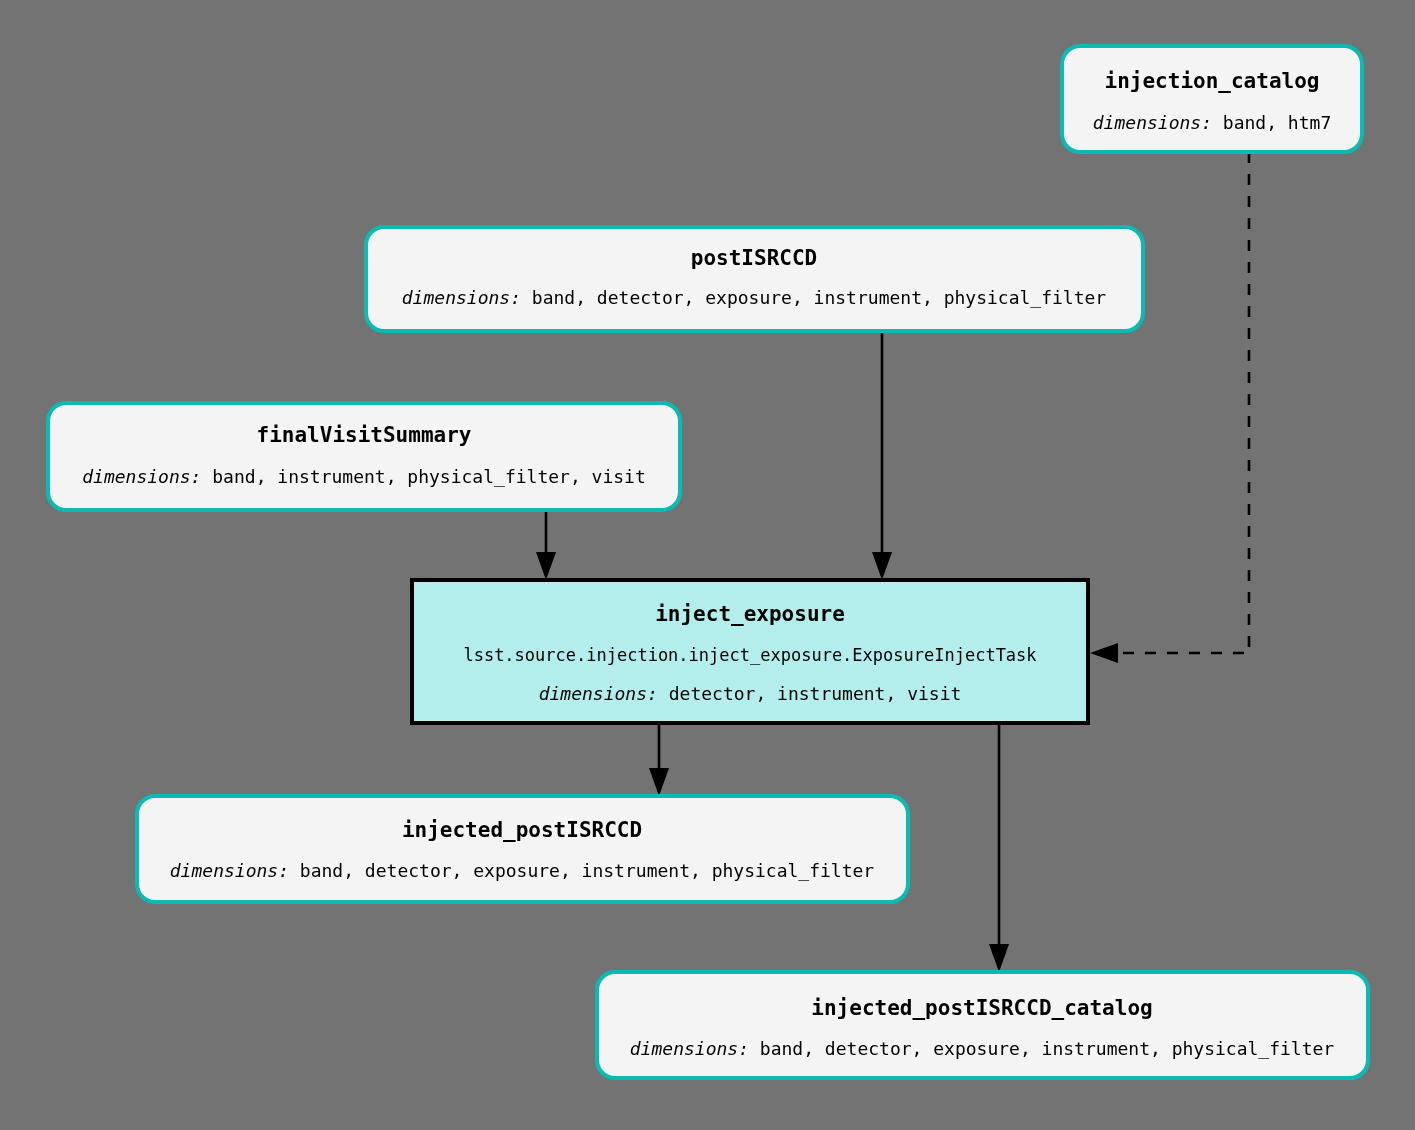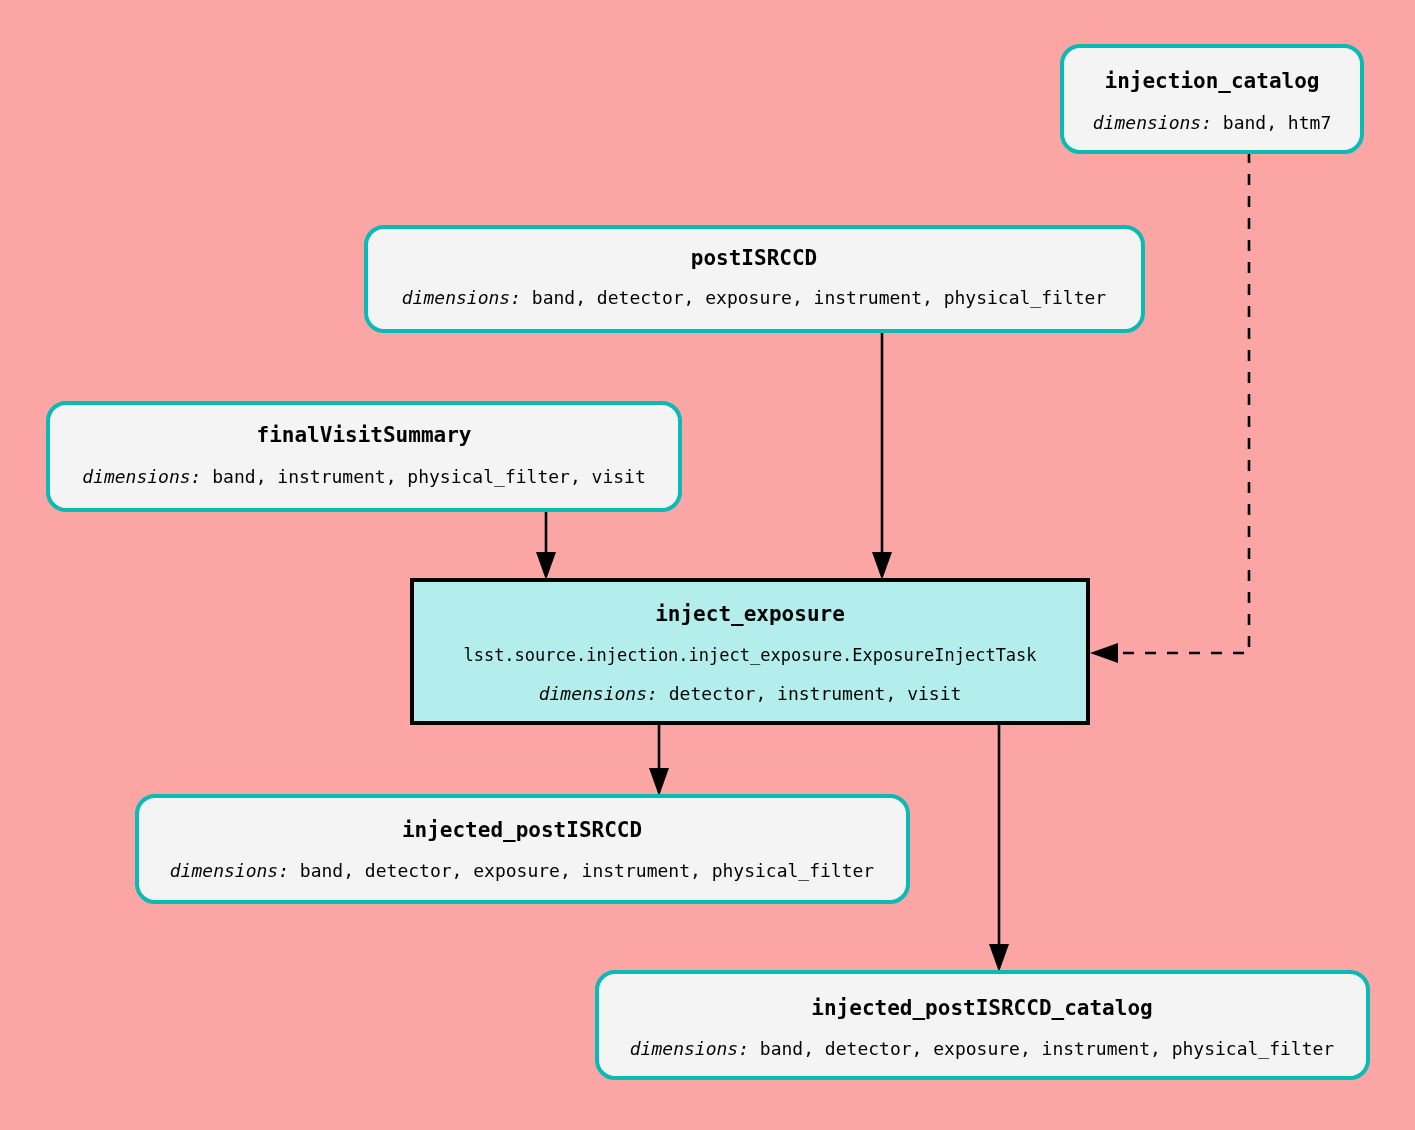--- a/index.html
+++ b/index.html
@@ -10,21 +10,21 @@
   body {
     width: 1415px;
     height: 1130px;
     overflow: hidden;
     font-family: "DejaVu Sans Mono", monospace;
   }
   #diagram-root {
     position: relative;
     width: 1415px;
     height: 1130px;
-    background: #fca5a5;
+    background: #737373;
   }
   svg.graph {
     position: absolute;
     top: 0;
     left: 0;
     width: 1415px;
     height: 1130px;
     display: block;
   }
   .node-dataset-shape {

